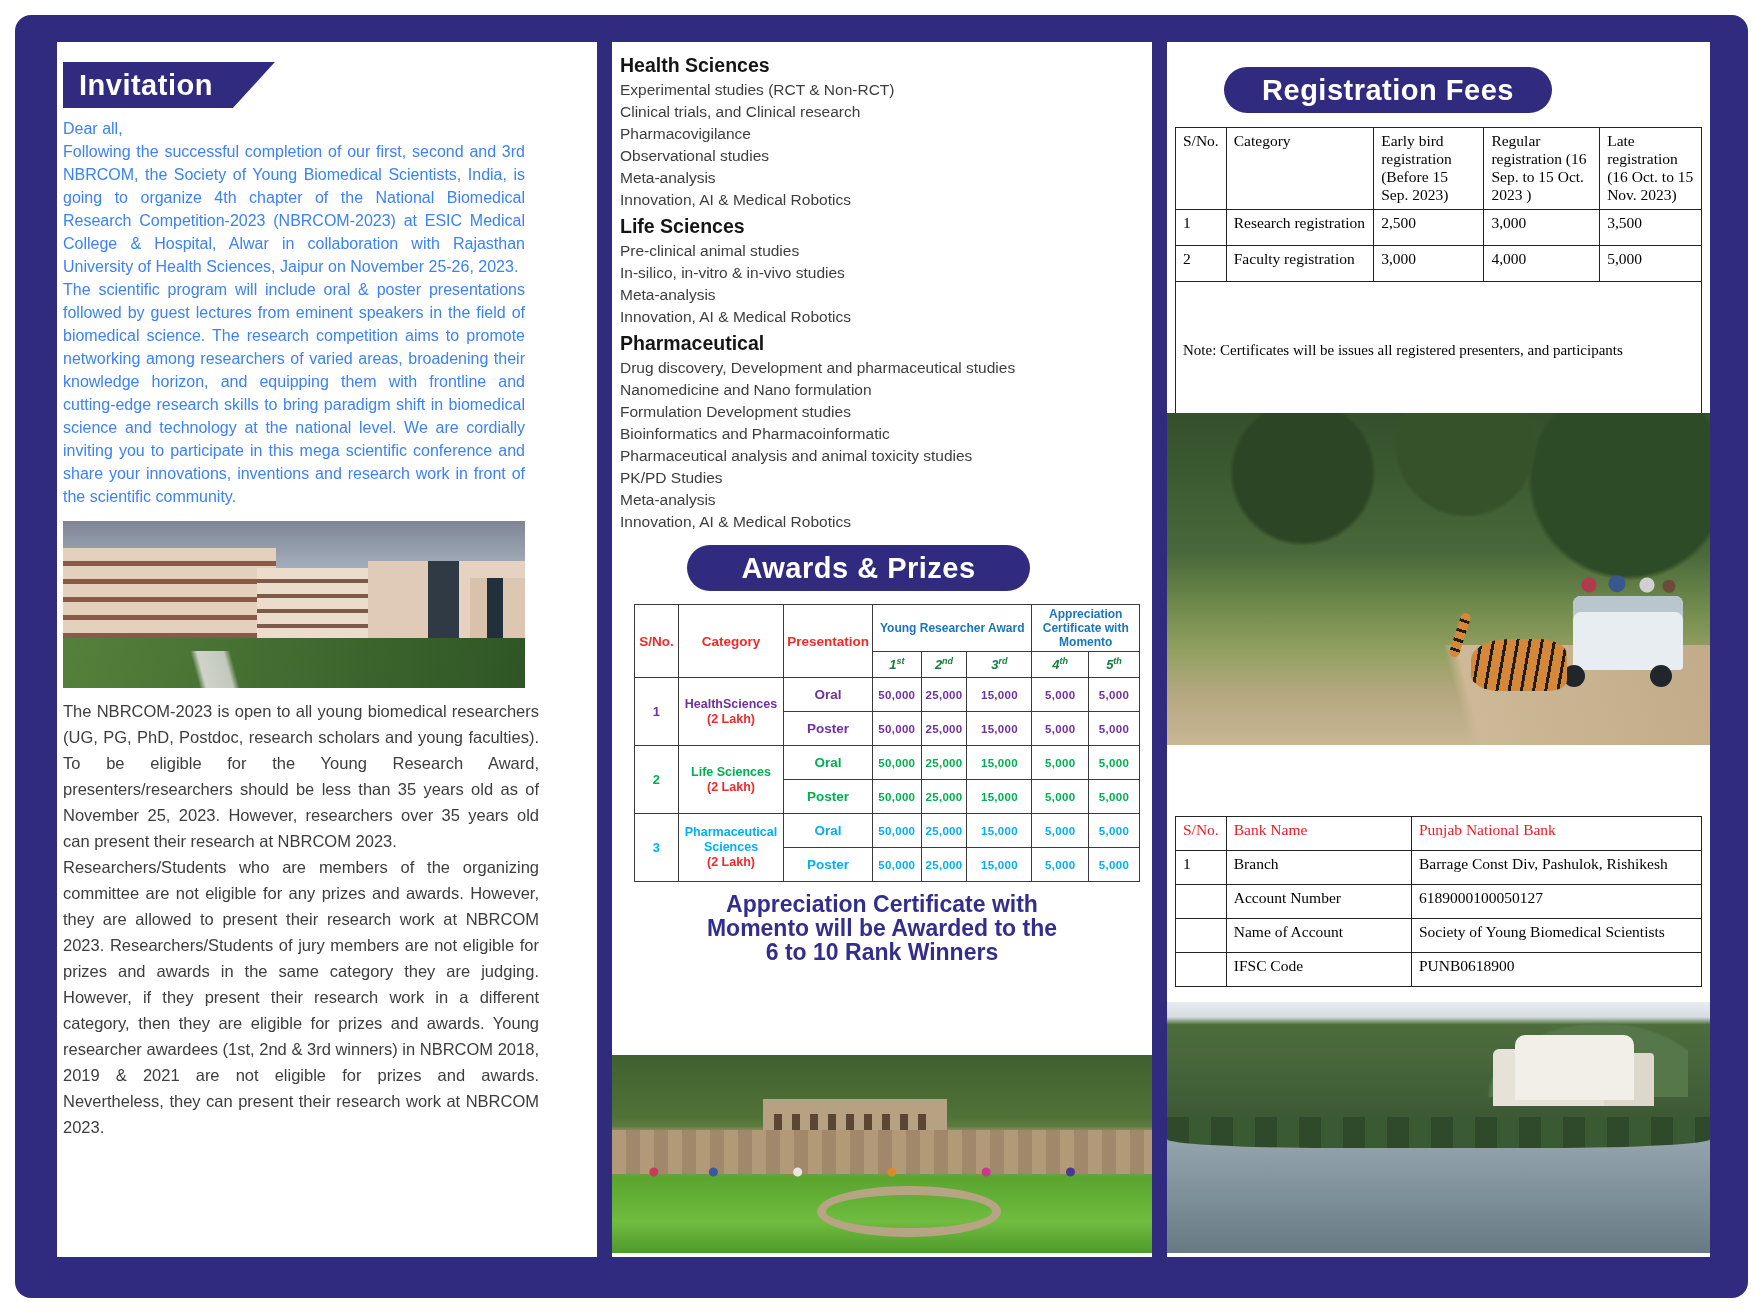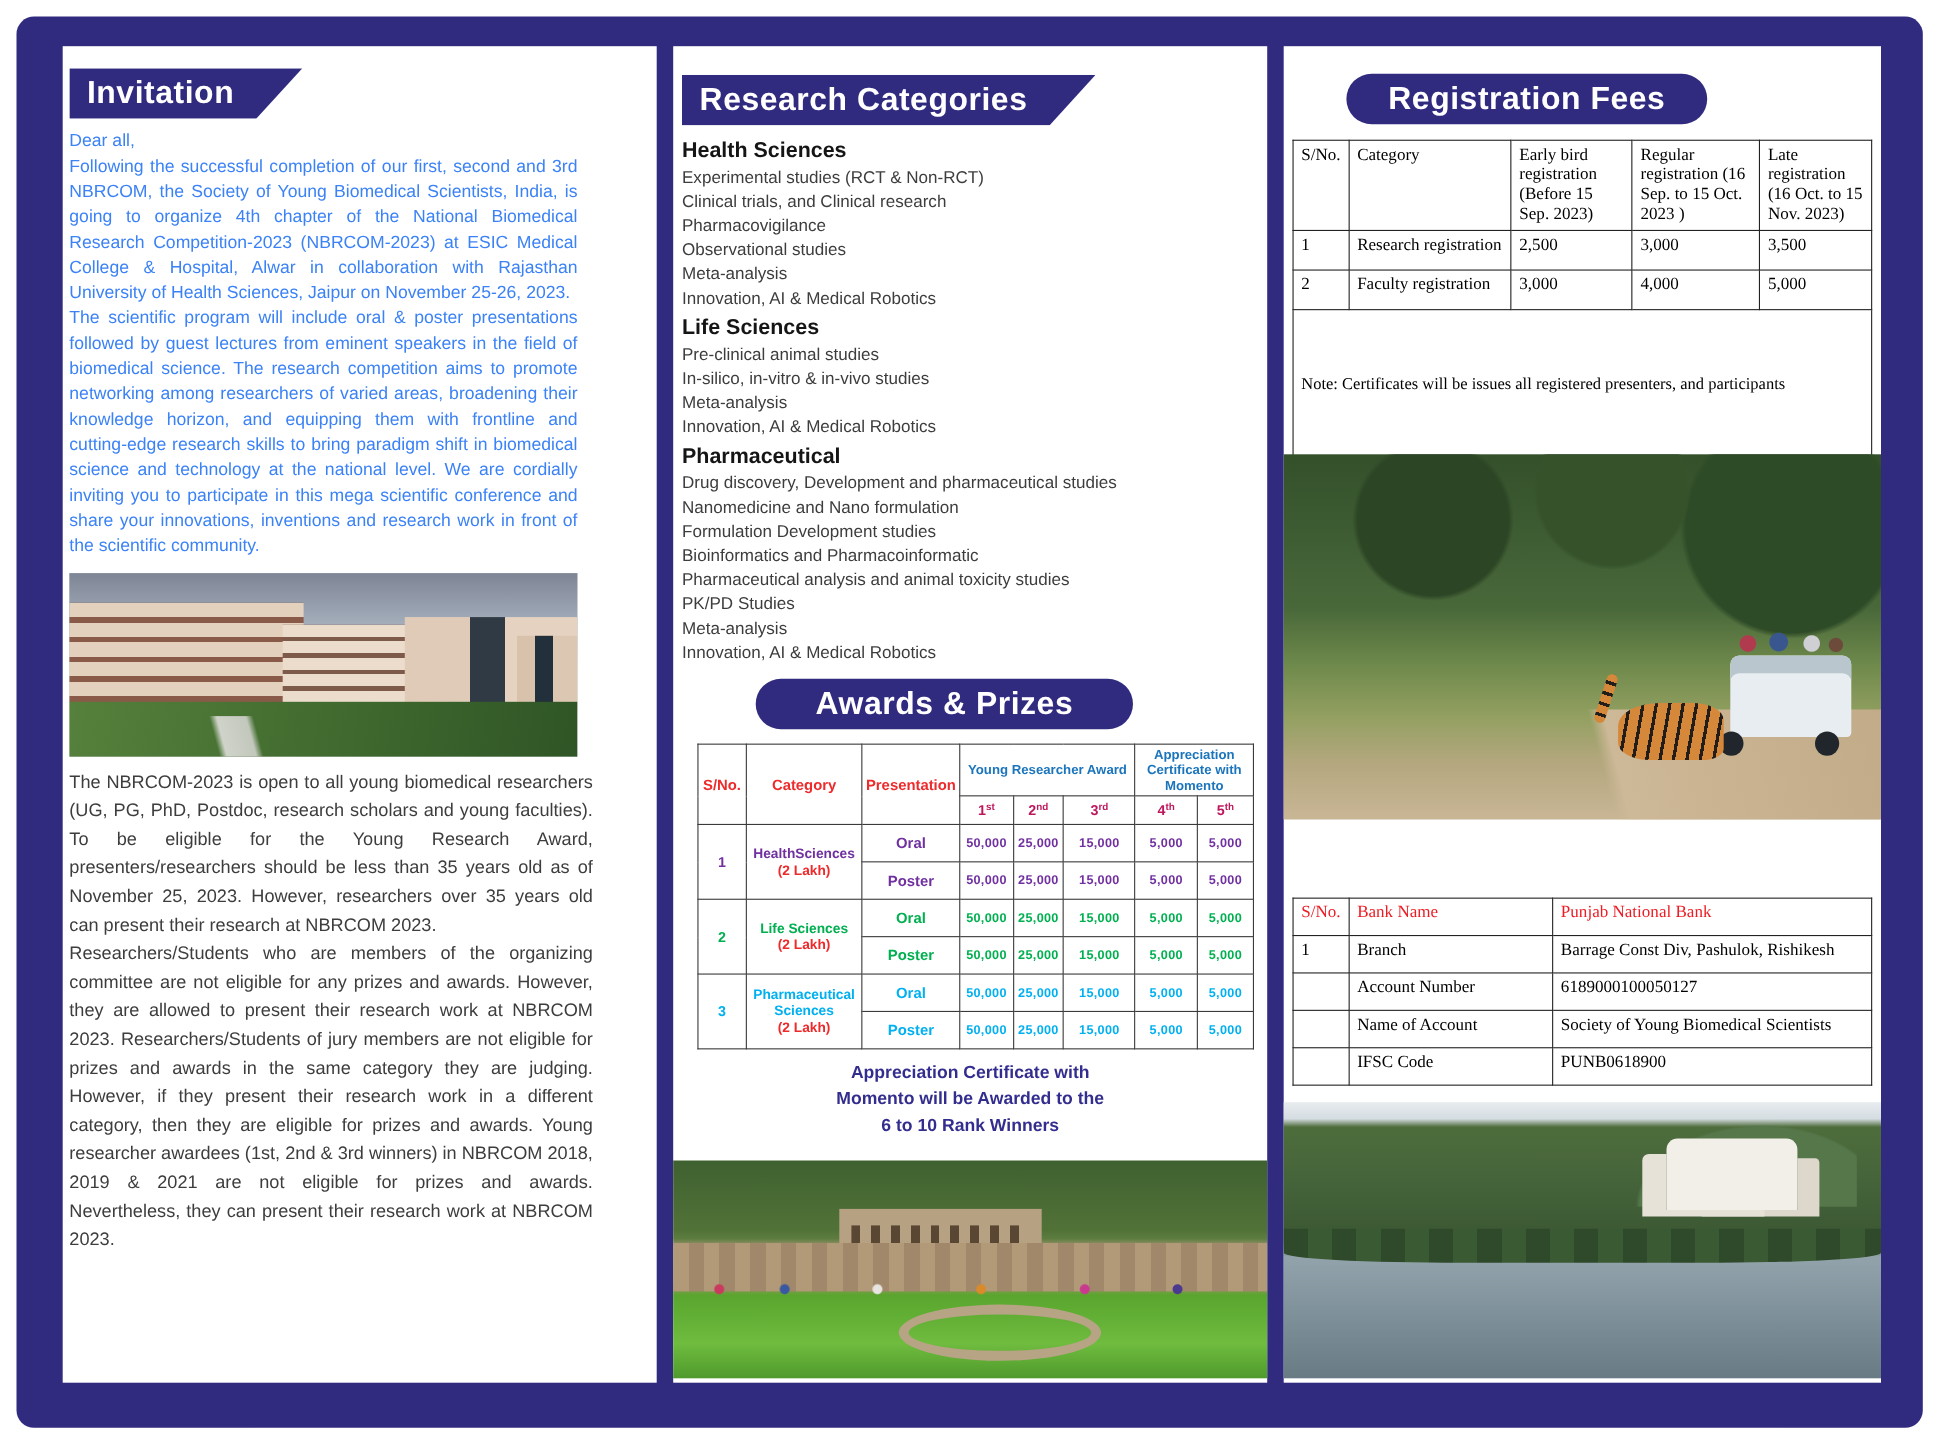--- a/index.html
+++ b/index.html
@@ -32,29 +32,29 @@
   .cat-list { margin:8px 0 0 8px; width:505px; }
   .cat-heading { font-size:19.5px; font-weight:bold; color:#151515; line-height:27px; padding-top:2px; }
   .cat-item { font-size:15.5px; line-height:22px; color:#3d3d3d; }
 
   
   table { border-collapse:collapse; }
   .awards-table { width:506px; font-weight:bold; }
   .awards-table td, .awards-table th { border:1.5px solid #3a3a3a; padding:2px 3px; text-align:center; vertical-align:middle; }
   .aw-red { color:#ee2a2b; font-size:13.5px; }
   .aw-blue-head { color:#1b75bc; font-size:12px; line-height:14px; }
-  .aw-rank { font-size:13px; color:#be185d; }
+  .aw-rank { font-size:13px; color:#15803d;font-style:italic; }
   .aw-rank sup { font-size:9px; }
   .aw-cat { font-size:12.5px; line-height:15px; text-align:left; padding-left:5px; }
   .aw-lakh { color:#ee2a2b; }
   .aw-pres { font-size:13.5px; text-align:left; padding-left:6px; }
   .aw-val { font-size:11.5px; letter-spacing:0.3px; }
   .aw-sno { font-size:13px; vertical-align:top; }
 
-  .awards-note { margin-top:10px; text-align:center; color:#332e8e; font-weight:bold; font-size:16px; line-height:24px; }
+  .awards-note { margin-top:10px; text-align:center; color:#332e8e; font-weight:bold; font-size:23px; line-height:24px; }
 
   
   .serif-table { font-family:"Liberation Serif", serif; font-size:15.5px; color:#000; width:527px; }
   .serif-table td, .serif-table th { border:1.5px solid #222; padding:4px 7px; text-align:left; vertical-align:top; font-weight:normal; }
   .reg-note-cell { font-size:15px; line-height:20px; }
   .reg-note-cell div { padding:6px 0;margin-top:48px; }
   .red-text { color:#ed1c24; }
 
   
   .photo { position:relative; overflow:hidden; }
@@ -129,23 +129,20 @@
       <div class="cp-green"></div>
       <div class="cp-path"></div>
     </div>
     <div class="elig-text" style="margin:10px 58px 0 6px; width:476px;">
       <div>The NBRCOM-2023 is open to all young biomedical researchers (UG, PG, PhD, Postdoc, research scholars and young faculties). To be eligible for the Young Research Award, presenters/researchers should be less than 35 years old as of November 25, 2023. However, researchers over 35 years old can present their research at NBRCOM 2023.</div>
       <div>Researchers/Students who are members of the organizing committee are not eligible for any prizes and awards. However, they are allowed to present their research work at NBRCOM 2023. Researchers/Students of jury members are not eligible for prizes and awards in the same category they are judging. However, if they present their research work in a different category, then they are eligible for prizes and awards. Young researcher awardees (1st, 2nd &amp; 3rd winners) in NBRCOM 2018, 2019 &amp; 2021 are not eligible for prizes and awards. Nevertheless, they can present their research work at NBRCOM 2023.</div>
     </div>
   </div>
 
   <div class="panel panel-mid">
-    <div style="margin:26px 0 0 8px;">
-      <span class="banner-slant">Research Categories</span>
-    </div>
     <div class="cat-list">
         <div class="cat-heading">Health Sciences</div>
         <div class="cat-item">Experimental studies (RCT &amp; Non-RCT)</div>
         <div class="cat-item">Clinical trials, and Clinical research</div>
         <div class="cat-item">Pharmacovigilance</div>
         <div class="cat-item">Observational studies</div>
         <div class="cat-item">Meta-analysis</div>
         <div class="cat-item">Innovation, AI &amp; Medical Robotics</div>
         <div class="cat-heading">Life Sciences</div>
         <div class="cat-item">Pre-clinical animal studies</div>

